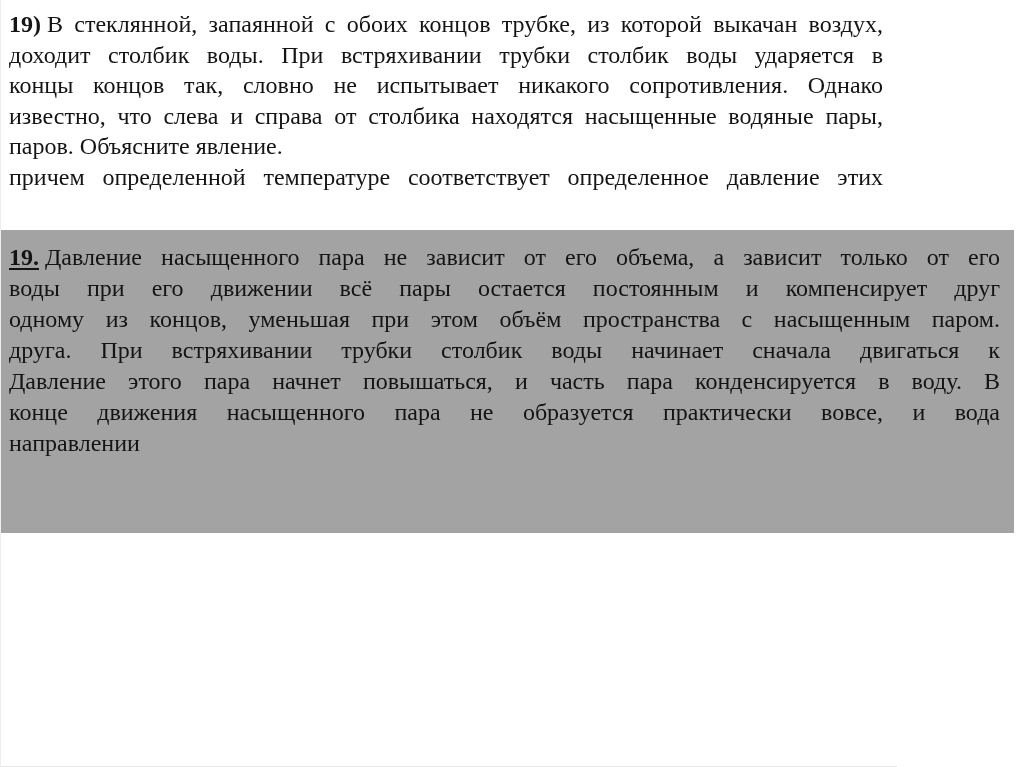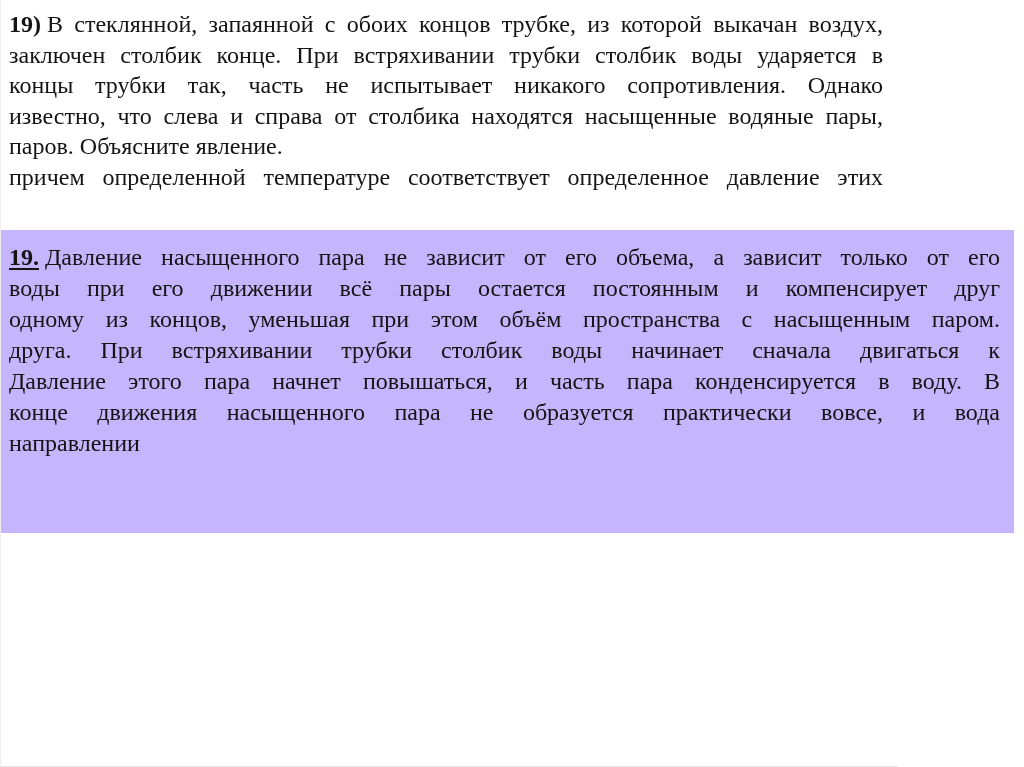--- a/index.html
+++ b/index.html
@@ -31,42 +31,42 @@
     position: absolute;
     top: 0; left: 8px; right: 14px;
     padding-top: 9px;
     line-height: 30.5px;
   }
   .answer {
     position: absolute;
     top: 230px; left: 0;
     width: 1013px; height: 303px;
     box-sizing: border-box;
-    background: #c4b5fd;
+    background: #a3a3a3;
     padding: 12px 14px 0 8px;
     line-height: 31px;
   }
   .num {
     font-weight: bold;
     margin-right: 6px;
   }
   .num.underline {
     text-decoration: underline;
     text-decoration-thickness: 2px;
     text-underline-offset: 3px;
   }
 </style>
 </head>
 <body>
 
 <div class="slide">
   <div class="question para">
       <div class="line"><span class="num">19)</span>В стеклянной, запаянной с обоих концов трубке, из которой выкачан воздух,</div>
-      <div class="line">заключен столбик конце. При встряхивании трубки столбик воды ударяется в</div>
-      <div class="line">концы трубки так, часть не испытывает никакого сопротивления. Однако</div>
+      <div class="line">доходит столбик воды. При встряхивании трубки столбик воды ударяется в</div>
+      <div class="line">концы концов так, словно не испытывает никакого сопротивления. Однако</div>
       <div class="line">известно, что слева и справа от столбика находятся насыщенные водяные пары,</div>
       <div class="line last">паров. Объясните явление.</div>
       <div class="line">причем определенной температуре соответствует определенное давление этих</div>
     </div>
   <div class="answer para">
       <div class="line"><span class="num underline">19.</span>Давление насыщенного пара не зависит от его объема, а зависит только от его</div>
       <div class="line">воды при его движении всё пары остается постоянным и компенсирует друг</div>
       <div class="line">одному из концов, уменьшая при этом объём пространства с насыщенным паром.</div>
       <div class="line">друга. При встряхивании трубки столбик воды начинает сначала двигаться к</div>
       <div class="line">Давление этого пара начнет повышаться, и часть пара конденсируется в воду. В</div>

